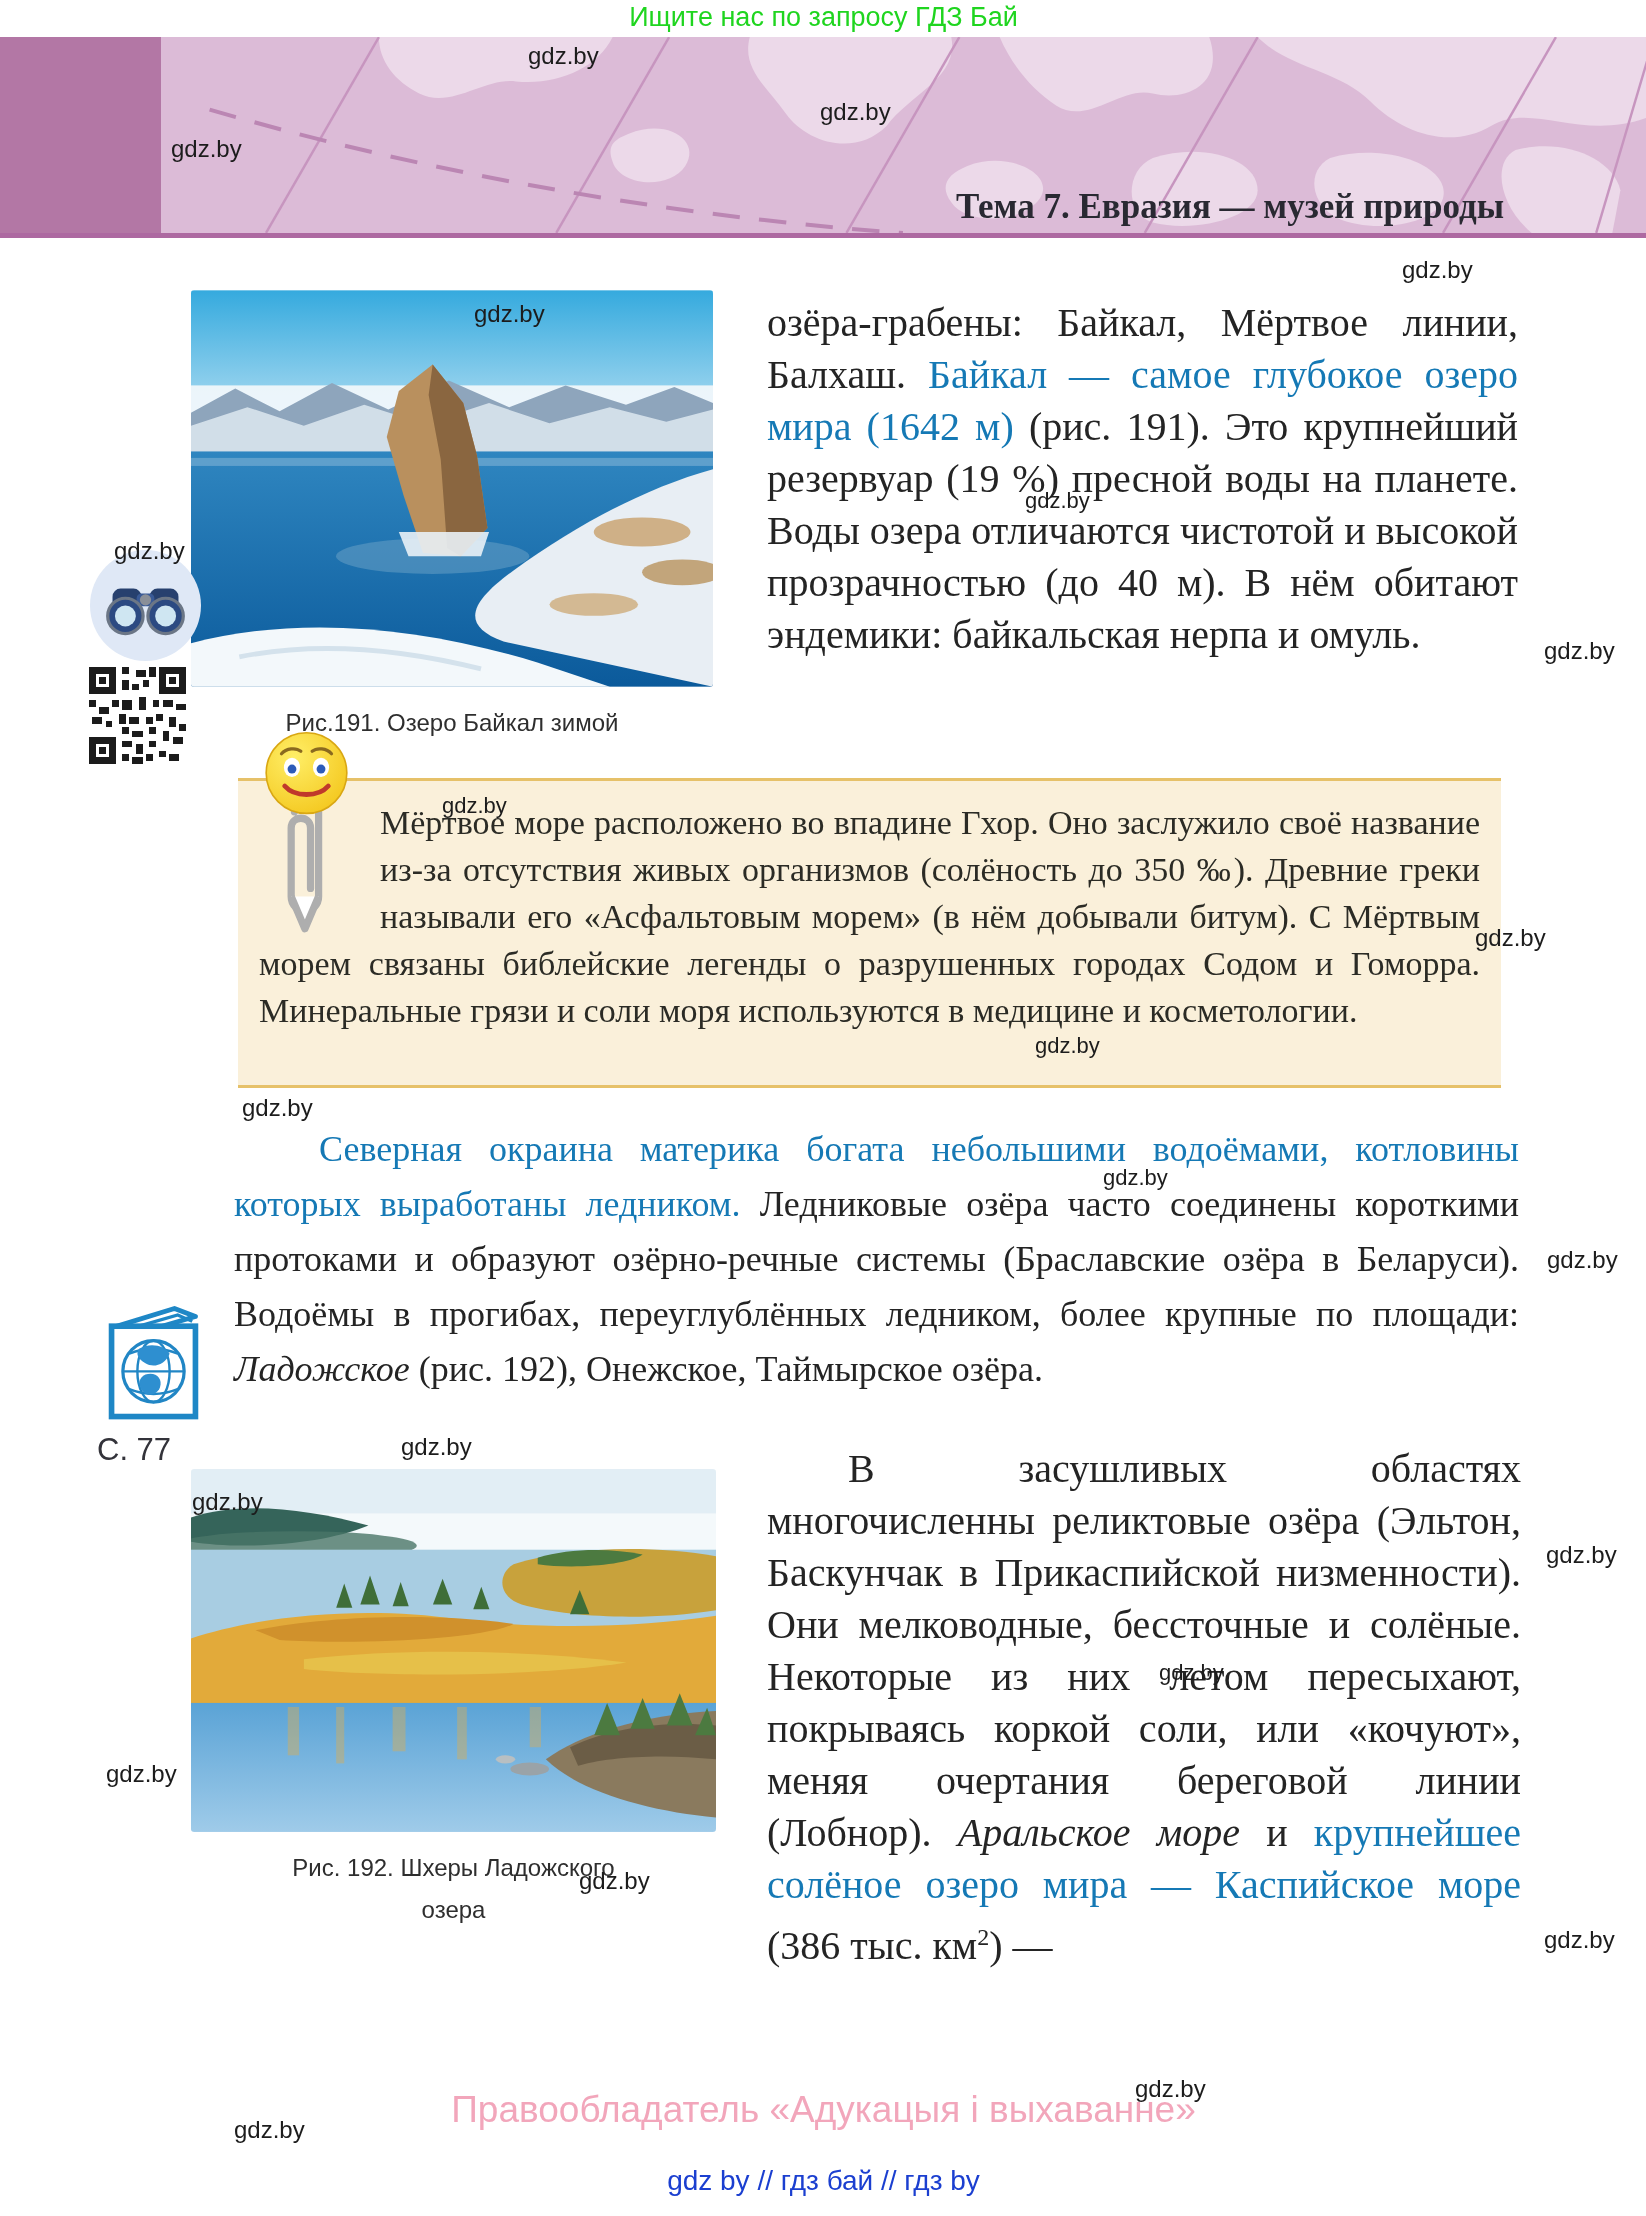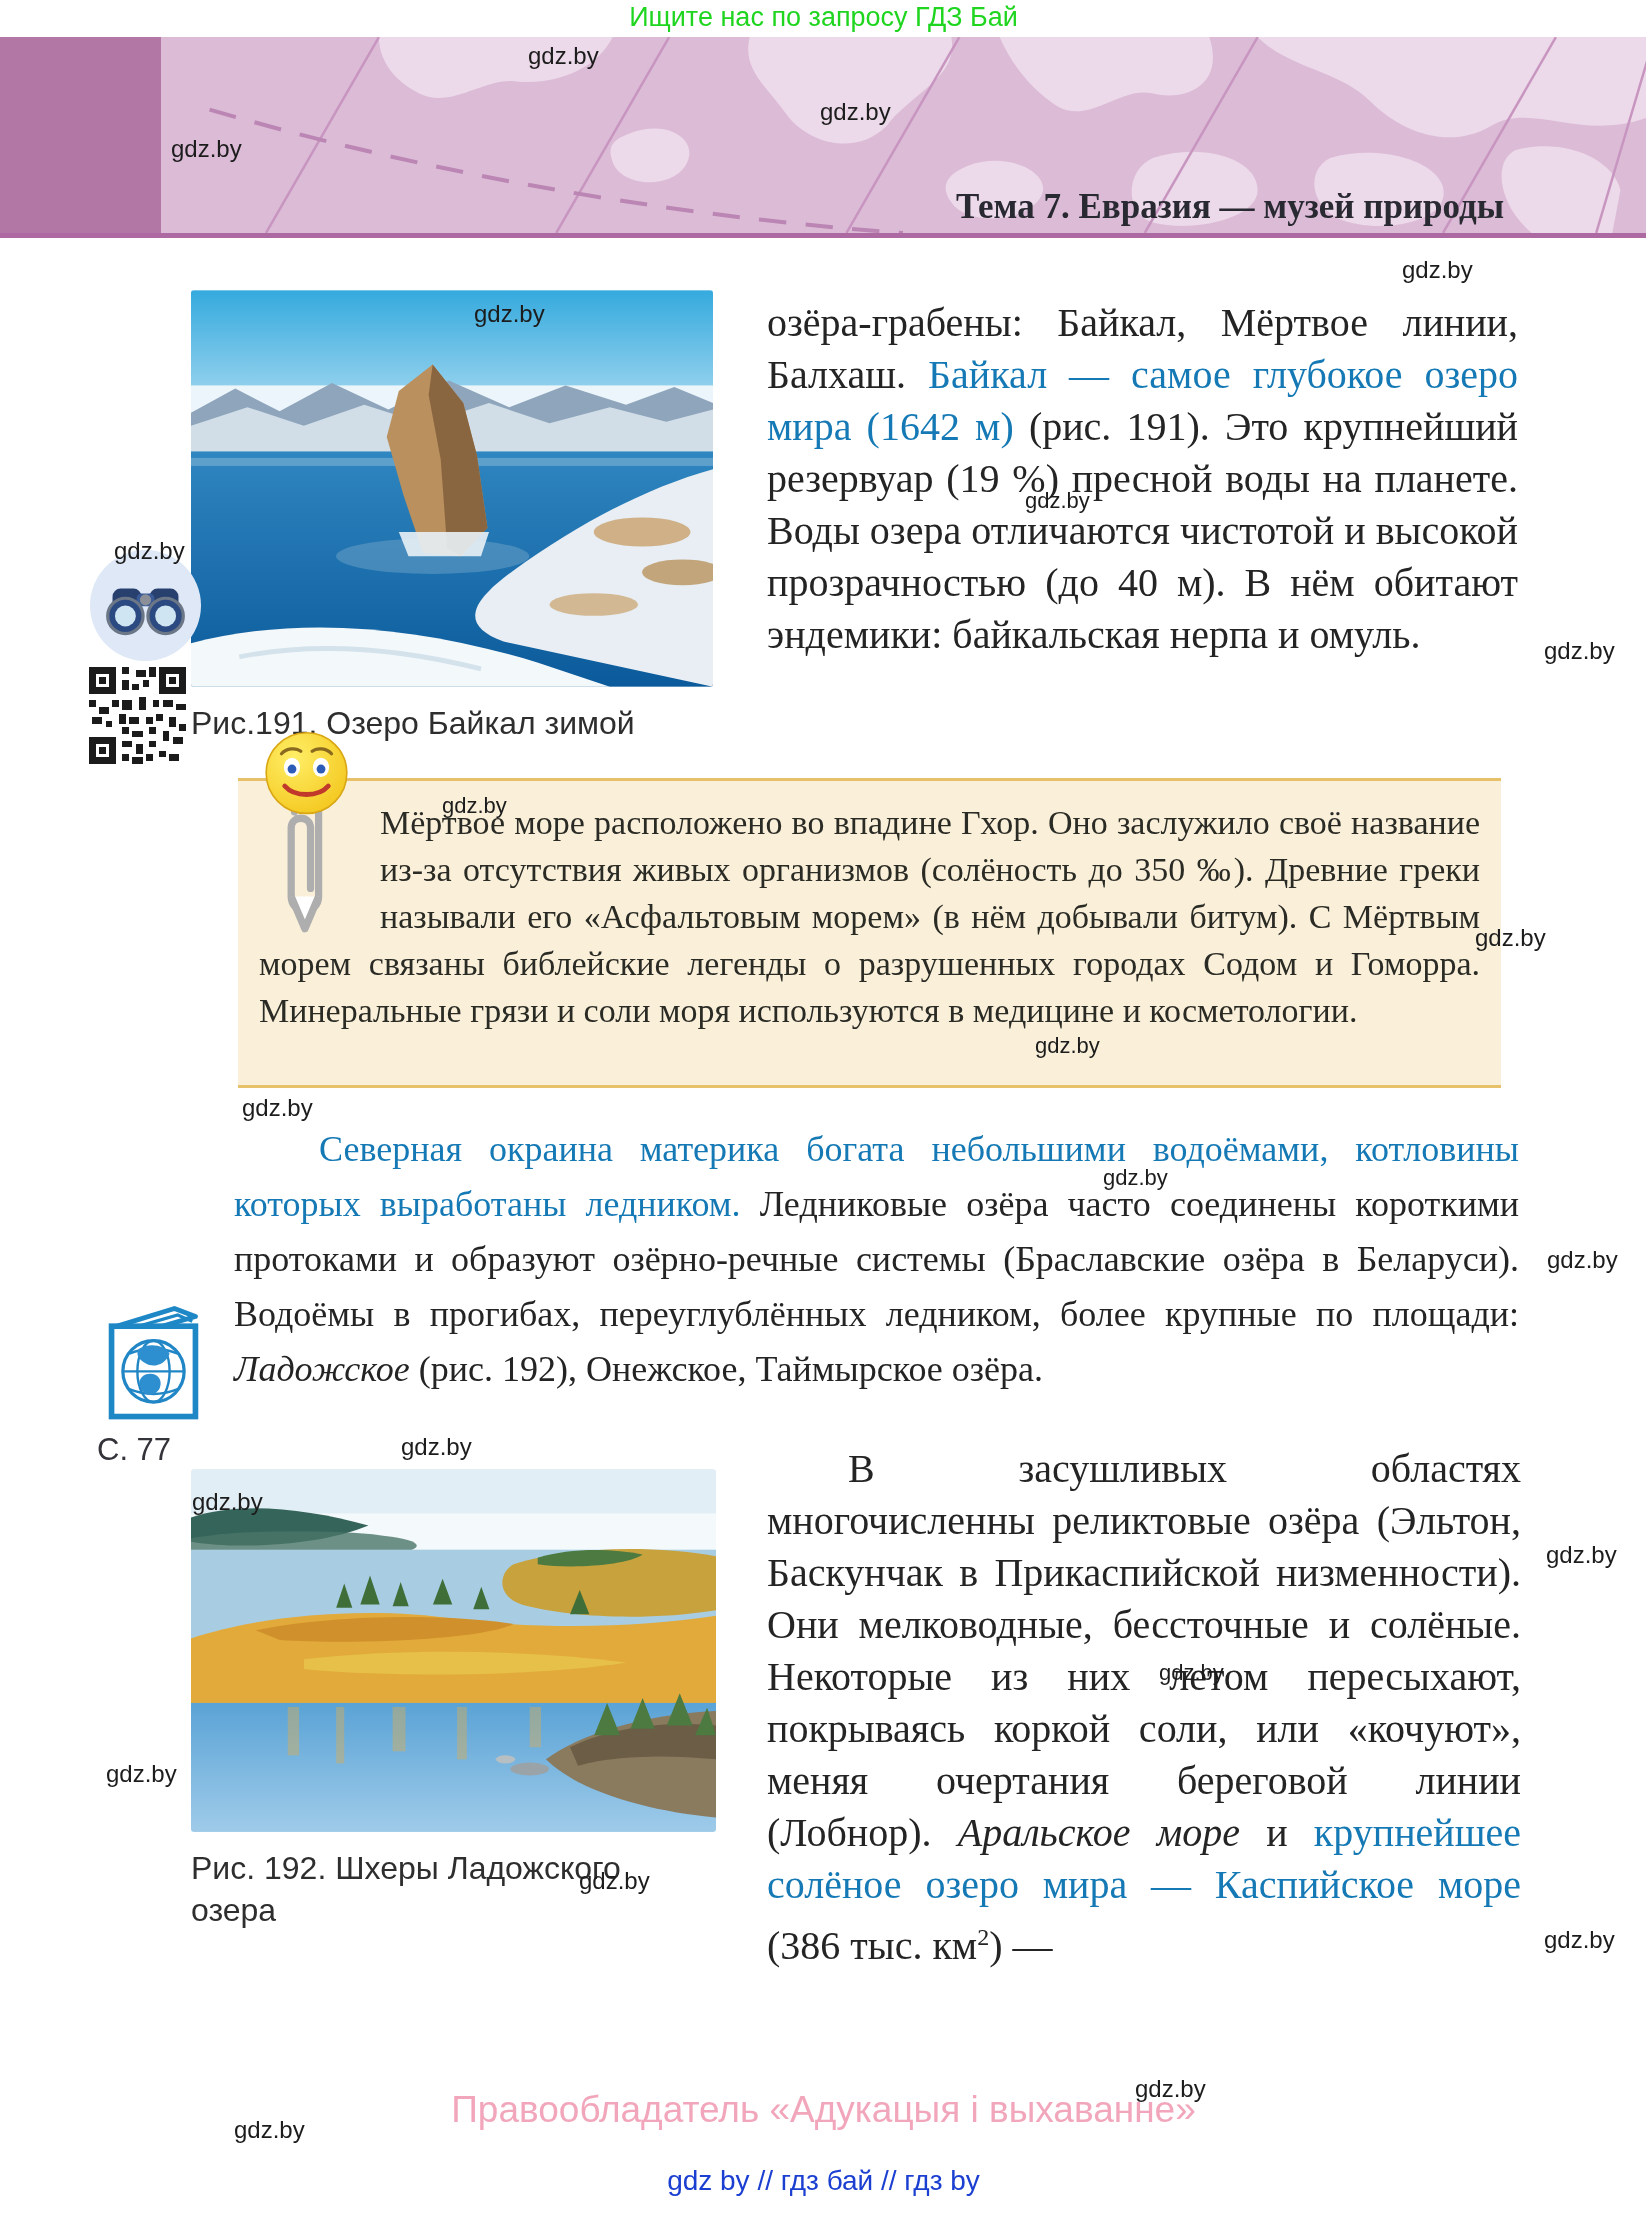--- a/index.html
+++ b/index.html
@@ -18,22 +18,22 @@
   .band-title{position:absolute;right:143px;bottom:6.4px;font-family:Liberation Serif, serif;
               font-weight:bold;font-size:35px;color:#292932;}
 
   
   .page-globe{position:absolute;left:105px;top:192px;width:174px;height:174px;}
   .page-globe .num{position:absolute;left:0;top:45px;width:174px;text-align:center;
                    font-family:"Liberation Sans",sans-serif;font-size:69px;color:#3a3a42;}
 
   
   .fig{position:absolute;}
-  .fig .caption{margin-top:14.5px;text-align:left;font-family:"Liberation Sans",sans-serif;
-                font-size:32px;color:#2e2e2e;line-height:42px;}
+  .fig .caption{margin-top:14.5px;text-align:center;font-family:"Liberation Sans",sans-serif;
+                font-size:24px;color:#2e2e2e;line-height:42px;}
   .photo{display:block;border-radius:3.2px;}
 
   
   .col{position:absolute;text-align:justify;font-size:40px;line-height:52px;color:#242424;}
   .blue{color:#1579b5;}
   .ital{font-style:italic;}
 
   
   .infobox{position:absolute;left:238px;top:778px;width:1263px;height:310px;background:#faf0da;
            border-top:3.2px solid #e6c169;border-bottom:3.2px solid #e6c169;box-sizing:border-box;

